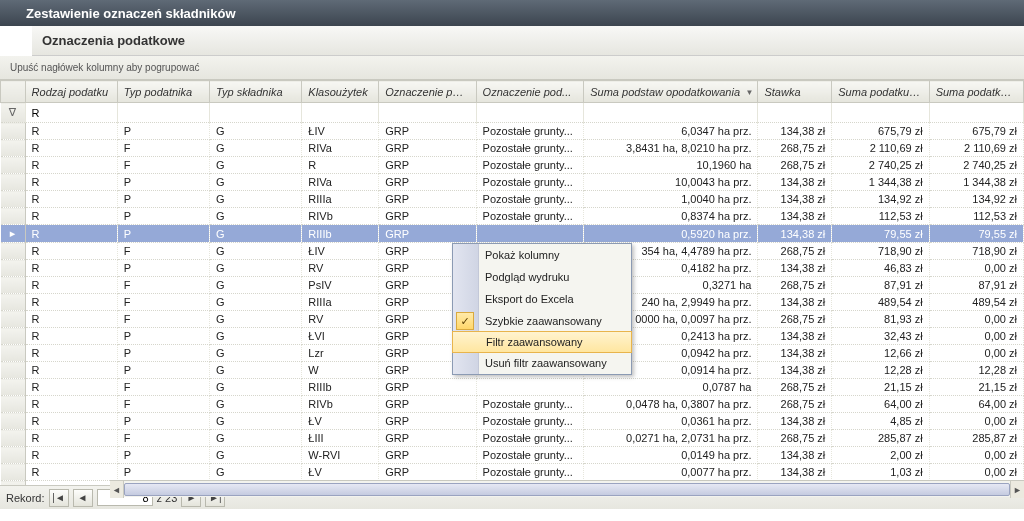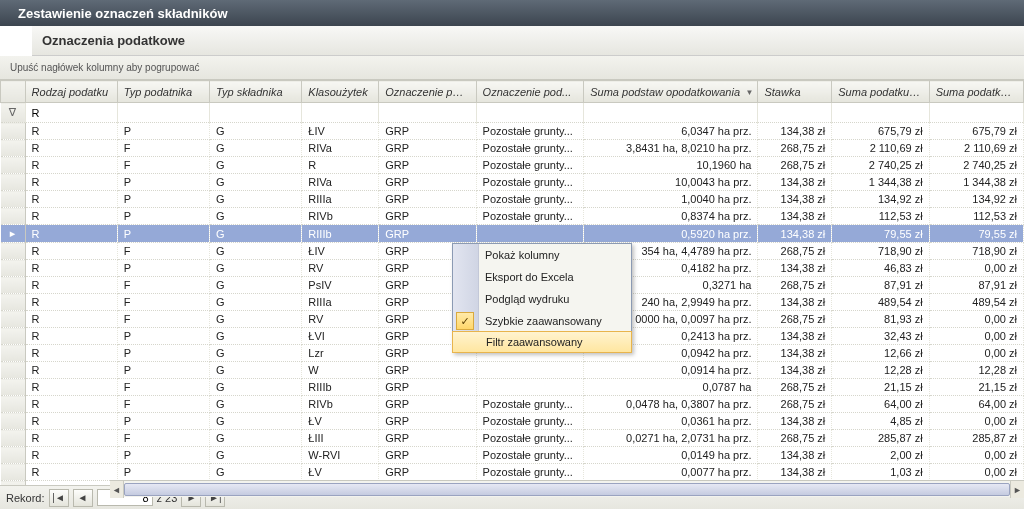--- a/index.html
+++ b/index.html
@@ -1,17 +1,17 @@
 <!DOCTYPE html>
 <html><head>
 <meta charset="utf-8">
 <style>
   * { box-sizing: border-box; margin: 0; padding: 0; }
   body { font-family: Tahoma, Arial, sans-serif; font-size: 11px; background: #fff; width: 1024px; height: 521px; overflow: hidden; position: relative; }
-  .window-title { background: linear-gradient(to bottom, #5f6a76, #3c454f); color: #fff; padding: 6px 18px; font-size: 13px; font-weight: bold; height: 26px; }
+  .window-title { background: linear-gradient(to bottom, #5f6a76, #3c454f); color: #fff; padding: 6px 26px; font-size: 13px; font-weight: bold; height: 26px; }
   .panel-title { background: linear-gradient(to bottom, #f8f8f6, #e6e6e0); color: #333; font-weight: bold; font-size: 13px; padding: 7px 10px; border-bottom: 1px solid #ccc; margin-left: 32px; }
   .group-by-bar { background: linear-gradient(to bottom, #f3f3ee, #e6e6df); color: #555; padding: 6px 10px; border-bottom: 1px solid #c9c9c0; font-size: 10px; }
   .grid-container { position: relative; height: 405px; overflow: hidden; }
   table { border-collapse: collapse; width: 100%; table-layout: fixed; }
   thead th { background: linear-gradient(to bottom, #f7f7f3, #e5e5dd); border: 1px solid #c9c9c0; padding: 4px 6px; font-weight: normal; text-align: left; color: #333; height: 22px; white-space: nowrap; overflow: hidden; text-overflow: ellipsis; position: relative; font-style: italic; }
   .sort-indicator { position: absolute; right: 4px; top: 50%; transform: translateY(-50%); font-size: 8px; color: #666; }
   tr.filter-row td { background: #fff; border: 1px dotted #d6d6cc; border-left: none; border-right: 1px solid #e6e6dc; padding: 3px 6px; height: 20px; }
   tr.filter-row td.filter-icon-cell { background: linear-gradient(to bottom, #f3f3ee, #e6e6df); text-align: center; color: #666; }
   tbody td { border-bottom: 1px dotted #d6d6cc; border-right: 1px dotted #e6e6dc; padding: 2px 6px; height: 17px; white-space: nowrap; overflow: hidden; text-overflow: ellipsis; color: #222; }
   tbody tr.selected td { background: #95a9d7; color: #fff; }
@@ -391,26 +391,29 @@
   </div>
 </div>
 
 <div class="context-menu">
   <div class="menu-strip"></div>
   <ul id="context-menu-list">
       <li>
         <span>Pokaż kolumny</span>
       </li>
       <li>
+        <span>Podgląd wydruku</span>
+      </li>
+      <li>
         <span>Eksport do Excela</span>
-      </li>
-      <li>
-        <span>Podgląd wydruku</span>
       </li>
       <li>
         <span class="check">✓</span>
         <span>Szybkie zaawansowany</span>
       </li>
       <li class="highlight">
         <span>Filtr zaawansowany</span>
       </li>
+      <li>
+        <span>Usuń filtr zaawansowany</span>
+      </li>
     </ul>
 </div>
 
 </body></html>

